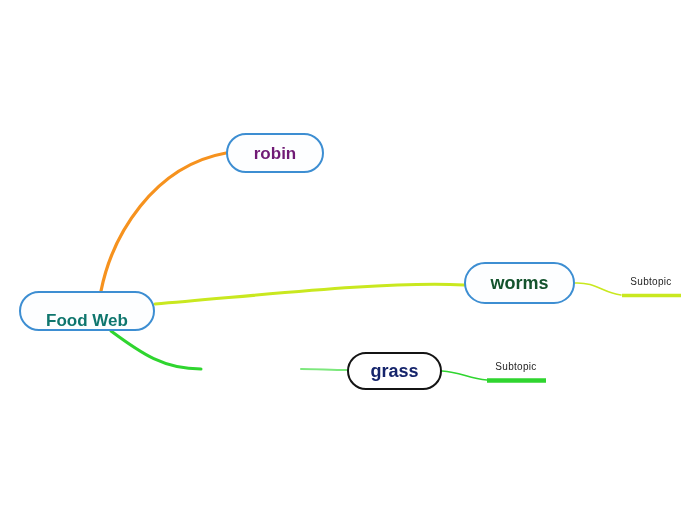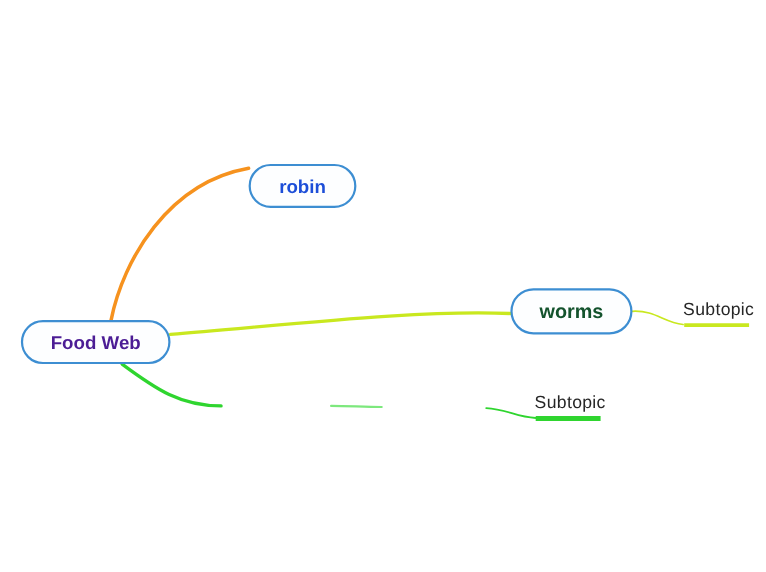--- a/index.html
+++ b/index.html
@@ -42,21 +42,21 @@
   .node-food-web { left: 19px;  top: 291px; width: 136px; height: 40px; border-radius: 20px; font-size: 17px; }
   .node-robin    { left: 226px; top: 133px; width: 98px;  height: 40px; border-radius: 20px; font-size: 17px; }
   .node-worms    { left: 464px; top: 262px; width: 111px; height: 42px; border-radius: 21px; font-size: 18px; }
   .node-rabbits  { left: 201px; top: 350px; width: 100px; height: 38px; border-radius: 19px; font-size: 14px; }
   .node-grass    { left: 347px; top: 352px; width: 95px;  height: 38px; border-radius: 19px; font-size: 18px; }
   .subtopic {
     position: absolute;
     z-index: 2;
     width: 60px;
     text-align: center;
-    font-size: 16px;
+    font-size: 10px;
     line-height: 14px;
     letter-spacing: 0.3px;
     cursor: pointer;
   }
   .subtopic-right  { left: 621px; top: 275px; }
   .subtopic-bottom { left: 486px; top: 360px; }
 </style>
 </head>
 <body>
 
@@ -66,33 +66,36 @@
     <path d="M 101 291 C 112 236 153 166 226 153" stroke-width="3.2" stroke-linecap="round" stroke="#f6921e"></path>
     <path d="M 155 304 C 255 296 382 281 464 285" stroke-width="3" stroke-linecap="round" stroke="#c9e81f"></path>
     <path d="M 575 283 C 596 282 603 293 621 295" stroke-width="1.6" stroke-linecap="round" stroke="#c9e81f"></path>
     <path d="M 111 331 C 142 354 164 369 201 369" stroke-width="3" stroke-linecap="round" stroke="#2fd52f"></path>
     <path d="M 301 369 C 317 369 331 370 347 370" stroke-width="2" stroke-linecap="round" stroke="#7de87d"></path>
     <path d="M 442 371 C 461 372 469 379 487 380" stroke-width="1.6" stroke-linecap="round" stroke="#2fd52f"></path>
     <line x1="622" y1="295.5" x2="681" y2="295.5" stroke-width="3.5" stroke="#c9e81f"></line>
     <line x1="487" y1="380.5" x2="546" y2="380.5" stroke-width="4.5" stroke="#2fd52f"></line>
   </svg>
 
-  <div class="node node-food-web" style="border-color: rgb(61, 142, 210); color: #4c1d95; background: rgb(253, 254, 255);">
+  <div class="node node-food-web" style="border-color: rgb(61, 142, 210); color: #0f766e; background: rgb(253, 254, 255); align-items: flex-end;">
     <span class="label">Food Web</span>
   </div>
 
-  <div class="node node-robin" style="border-color: rgb(61, 142, 210); color: #1d4ed8; background: rgb(253, 254, 255); margin-top: 16px;">
+  <div class="node node-robin" style="border-color: rgb(61, 142, 210); color: #701a75; background: rgb(253, 254, 255);">
     <span class="label">robin</span>
   </div>
 
   <div class="node node-worms" style="border-color: rgb(61, 142, 210); color: #14532d; background: rgb(253, 254, 255);">
     <span class="label">worms</span>
   </div>
 
 
+  <div class="node node-grass" style="border-color: rgb(20, 20, 20); color: rgb(21, 36, 107); background: rgb(255, 255, 255);">
+    <span class="label">grass</span>
+  </div>
 
   <div class="subtopic subtopic-right" style="color: rgb(38, 38, 38);">
     <span>Subtopic</span>
   </div>
 
   <div class="subtopic subtopic-bottom" style="color: rgb(38, 38, 38);">
     <span>Subtopic</span>
   </div>
 
 </div>

